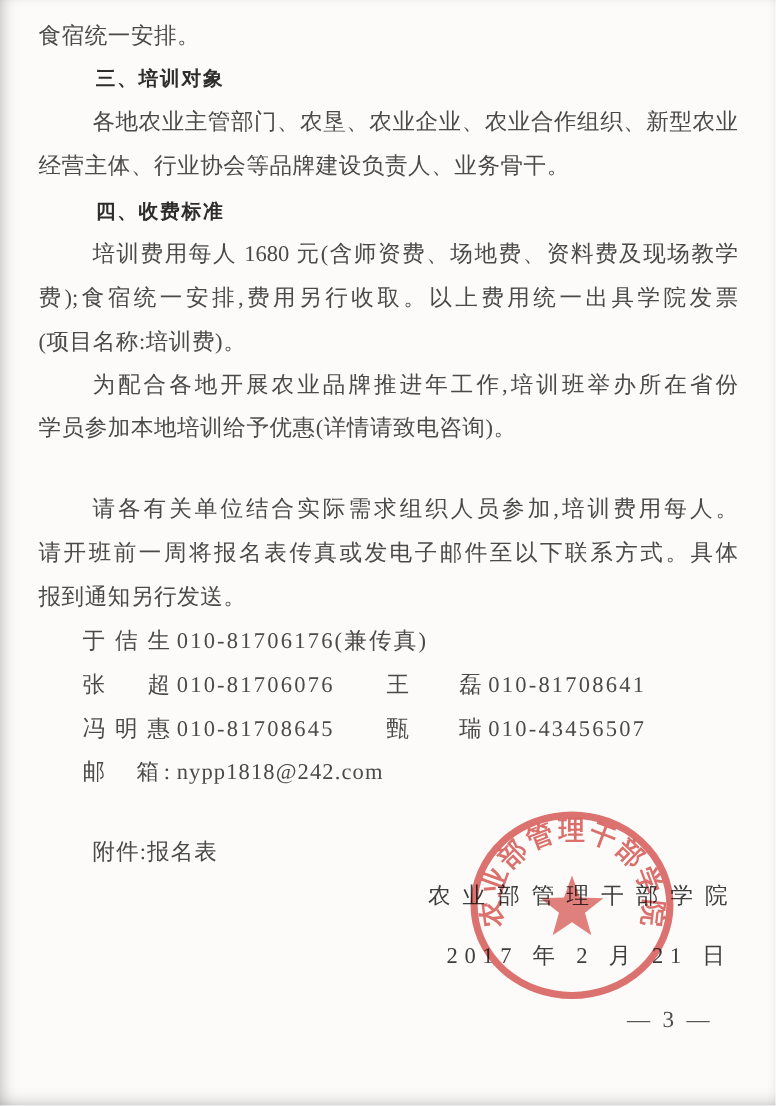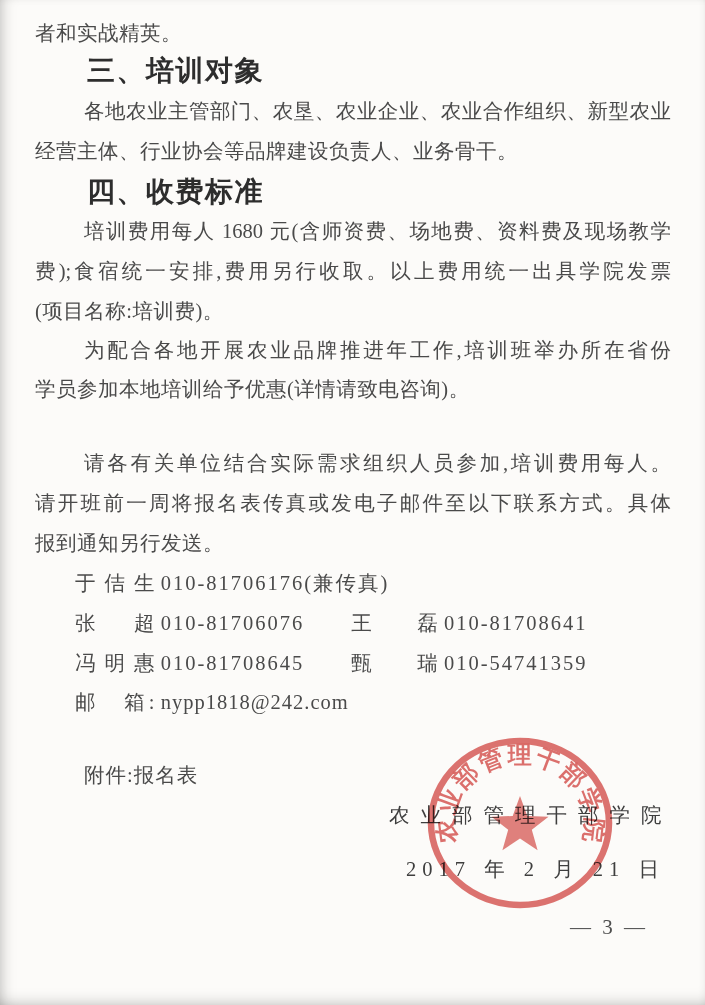--- a/index.html
+++ b/index.html
@@ -23,21 +23,21 @@
     font-size:20.5px; line-height:30px;
     letter-spacing:0.5px;
     color:#4a4a4a;
     white-space:normal;
   }
   .indent { padding-left:49px; }
   .just { text-align:justify; text-align-last:justify; letter-spacing:0; }
   .head {
     left:87px; width:auto;
     font-family:"Liberation Sans","DejaVu Sans",sans-serif;
-    font-weight:700; font-size:28px;
+    font-weight:700; font-size:18px;
     color:#2d2d2d; letter-spacing:1.5px;
   }
   .contact { left:75px; width:600px; white-space:nowrap; }
   .c-name {
     display:inline-block; width:80px;
     text-align:justify; text-align-last:justify;
     vertical-align:top;
   }
   .c-phone { display:inline-block; width:185px; letter-spacing:2px; vertical-align:top; }
   .c-phone-long { display:inline-block; letter-spacing:2px; vertical-align:top; }
@@ -53,21 +53,21 @@
     width:192px; height:176px;
     mix-blend-mode:multiply; opacity:.88;
     pointer-events:none;
   }
 </style>
 </head>
 <body>
 
 <div class="page">
 
-  <div class="line" style="top:18px">者和实战精英。</div>
+  <div class="line" style="top:18px">食宿统一安排。</div>
 
   <div class="line head" style="top:56px">三、培训对象</div>
   <div class="line indent just" style="top:96px">各地农业主管部门、农垦、农业企业、农业合作组织、新型农业</div>
   <div class="line" style="top:136px">经营主体、行业协会等品牌建设负责人、业务骨干。</div>
 
   <div class="line head" style="top:177px">四、收费标准</div>
   <div class="line indent just" style="top:216px">培训费用每人 1680 元(含师资费、场地费、资料费及现场教学</div>
   <div class="line just" style="top:256px">费);食宿统一安排,费用另行收取。以上费用统一出具学院发票</div>
   <div class="line" style="top:296px">(项目名称:培训费)。</div>
   <div class="line indent just" style="top:335px">为配合各地开展农业品牌推进年工作,培训班举办所在省份</div>
@@ -84,21 +84,21 @@
   <div class="line contact" style="top:608px">
     <span class="c-name">张　超</span>
     <span class="c-phone">010-81706076</span>
     <span class="c-name2">王　磊</span>
     <span class="c-phone2">010-81708641</span>
   </div>
   <div class="line contact" style="top:648px">
     <span class="c-name">冯明惠</span>
     <span class="c-phone">010-81708645</span>
     <span class="c-name2">甄　瑞</span>
-    <span class="c-phone2">010-54741359</span>
+    <span class="c-phone2">010-43456507</span>
   </div>
   <div class="line contact" style="top:687px">
     <span class="c-name">邮　箱:</span>
     <span class="email-value">nypp1818@242.com</span>
   </div>
 
   <div class="line attach" style="top:760px">附件:报名表</div>
 
   <div class="line org" style="top:800px">农业部管理干部学院</div>
   <div class="line date" style="top:842px">2017 年 2 月 21 日</div>

